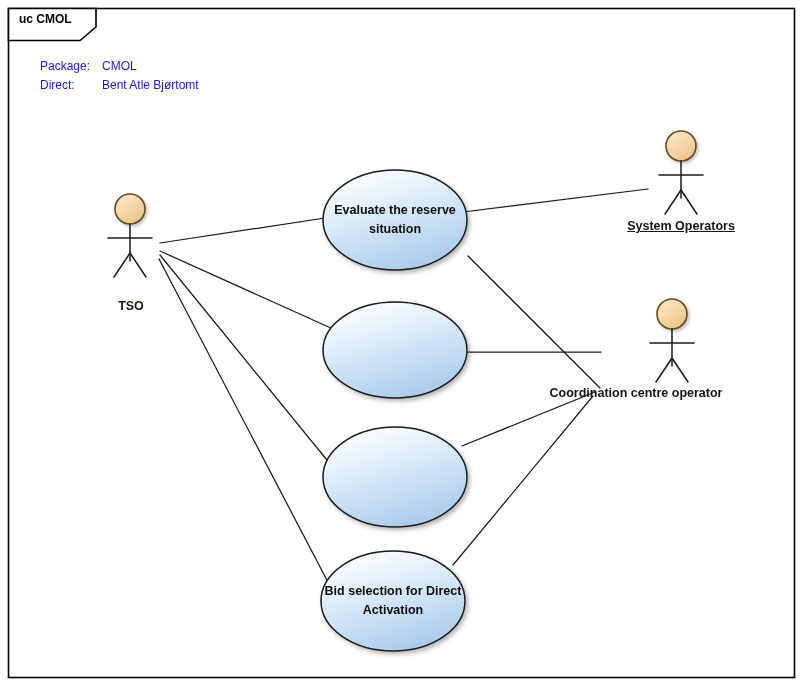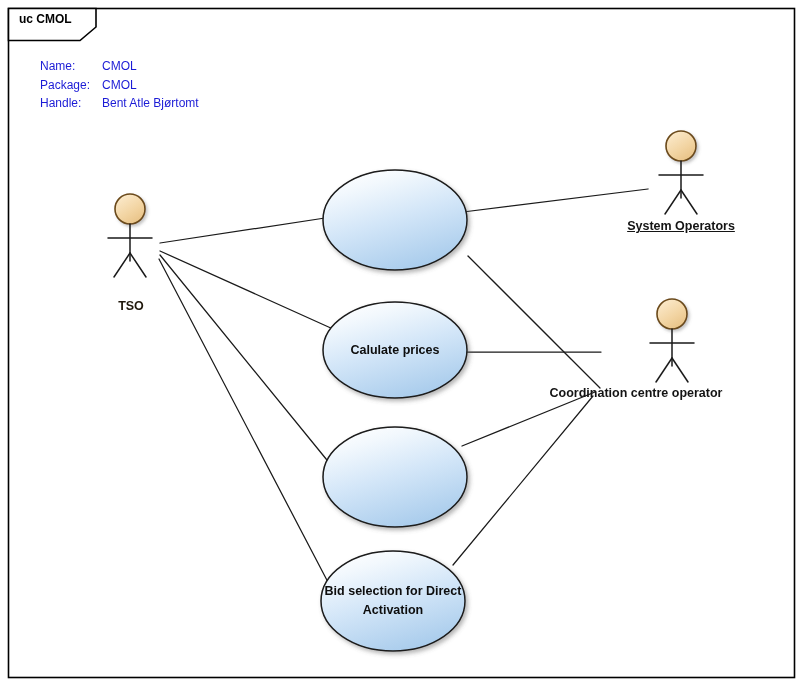--- a/index.html
+++ b/index.html
@@ -133,32 +133,30 @@
       </g>
     </g>
   </svg>
 
   <div id="html-layer" class="layer">
 
     <div class="frame-tab-label">uc CMOL</div>
 
     <div class="meta-block">
       <div class="meta-row">
-        <span class="meta-key">Name:</span><span class="meta-val">CMOL</span>
-      </div>
-      <div class="meta-row">
         <span class="meta-key">Package:</span><span class="meta-val">CMOL</span>
       </div>
       <div class="meta-row">
-        <span class="meta-key">Handle:</span><span class="meta-val">Bent Atle Bjørtomt</span>
+        <span class="meta-key">Direct:</span><span class="meta-val">Bent Atle Bjørtomt</span>
       </div>
     </div>
 
+    <div class="uc-label" style="left:395px;top:220px;width:136px;">Evaluate the reserve
+situation</div>
 
-    <div class="uc-label" style="left:395px;top:350px;width:136px;">Calulate prices</div>
 
 
     <div class="uc-label" style="left:393px;top:601px;width:146px;">Bid selection for Direct
 Activation</div>
 
     <div class="actor-label tso" style="left:131px;top:279px;margin-top:20px;">TSO</div>
 
     <div class="actor-label" style="left:681px;top:219px;text-decoration:underline;">System Operators</div>
 
     <div class="actor-label" style="left:636px;top:386px;">Coordination centre operator</div>

